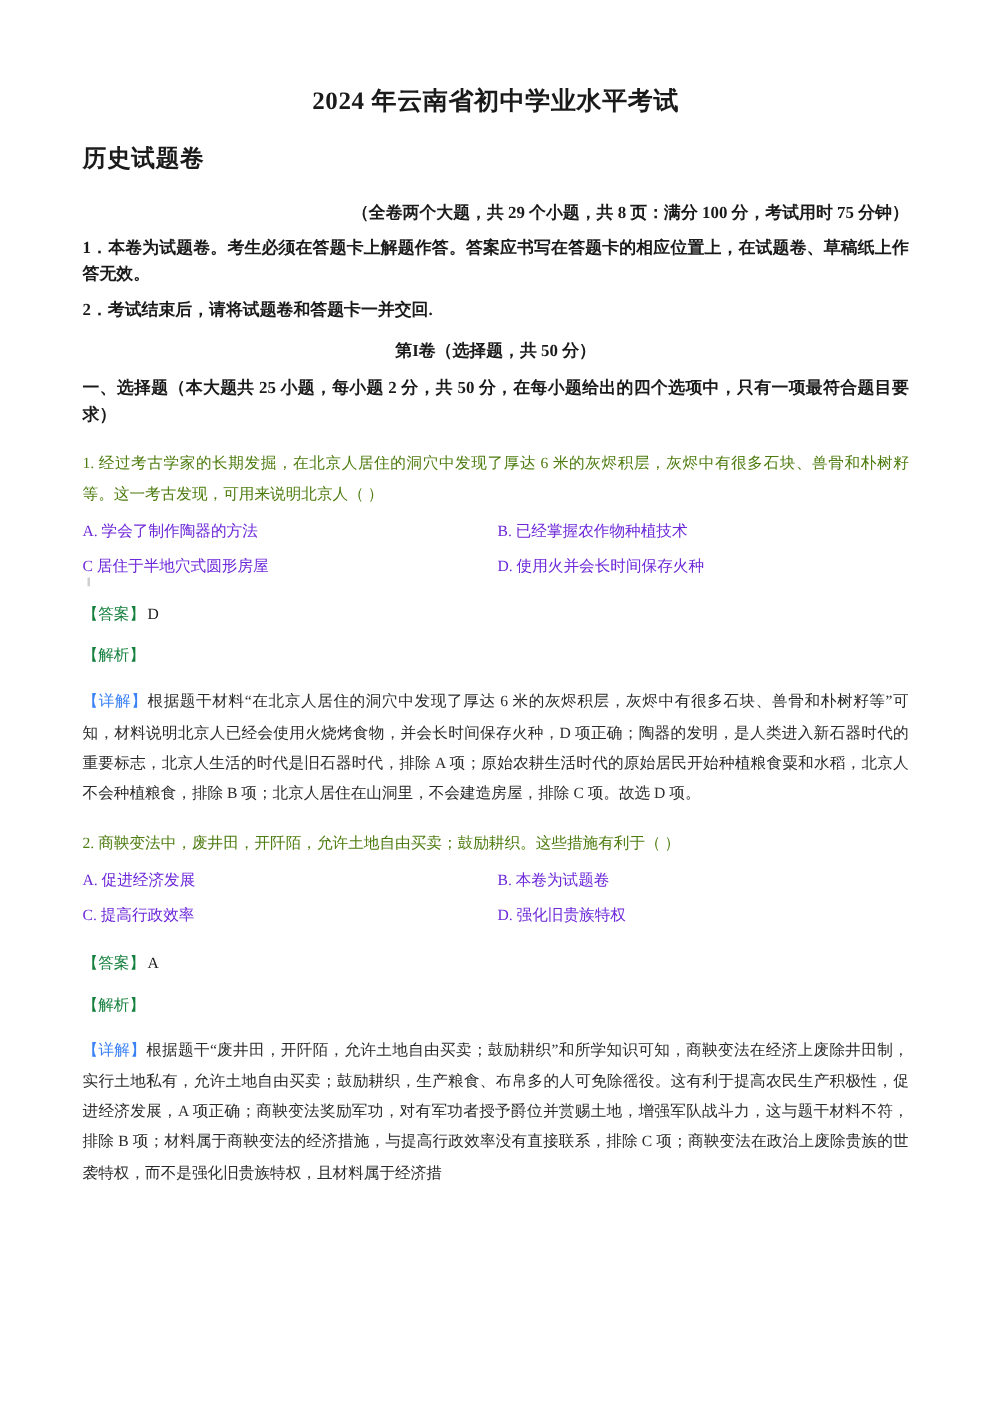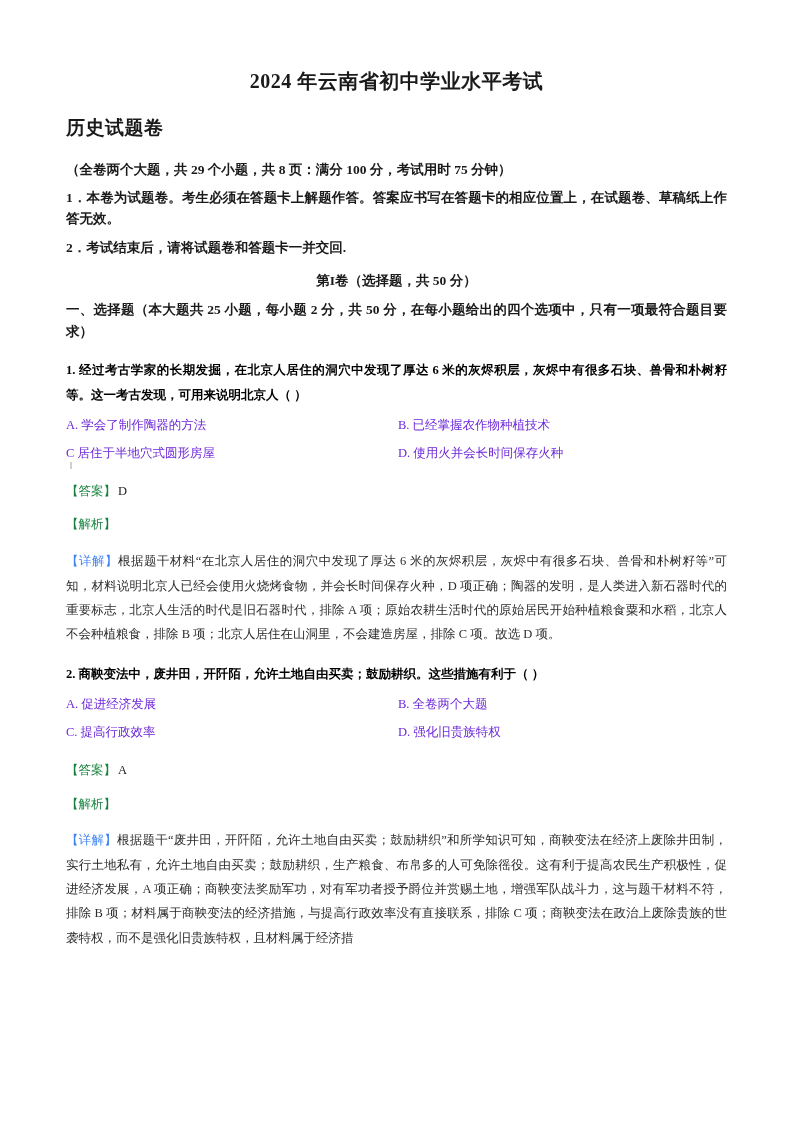--- a/index.html
+++ b/index.html
@@ -35,21 +35,21 @@
   }
   .doc-subtitle {
     text-align: left;
     font-size: 19px;
     font-weight: bold;
     letter-spacing: 0.5px;
     margin: 22px 0 0 0;
     line-height: 1.3;
   }
   .doc-meta {
-    text-align: left;
+    text-align: right;
     font-size: 13.5px;
     font-weight: bold;
     margin: 20px 0 0 0;
     line-height: 1.4;
   }
 
   
   .notice-title {
     font-size: 13.5px;
     font-weight: bold;
@@ -79,22 +79,21 @@
     line-height: 1.62;
     text-align: justify;
   }
 
   
   .question {
     font-size: 12.5px;
     margin: 15px 0 0 0;
     line-height: 1.95;
     text-align: justify;
-    color: #000000;
-    font-weight: bold;
+    color: #4d7c0f;
   }
   .options {
     margin: 6px 0 0 0;
   }
   .option-row {
     display: flex;
     font-size: 12.5px;
     line-height: 1.95;
     margin: 4px 0 0 0;
     color: #6d28d9;
@@ -177,21 +176,21 @@
       </div>
     </div>
     <div class="answer-line"><span class="tag">【答案】</span><span class="answer-letter">D</span></div>
     <div class="analysis-line"><span class="tag">【解析】</span></div>
     <div class="detail-para"><span class="tag">【详解】</span><span>根据题干材料“在北京人居住的洞穴中发现了厚达 6 米的灰烬积层，灰烬中有很多石块、兽骨和朴树籽等”可知，材料说明北京人已经会使用火烧烤食物，并会长时间保存火种，D 项正确；陶器的发明，是人类进入新石器时代的重要标志，北京人生活的时代是旧石器时代，排除 A 项；原始农耕生活时代的原始居民开始种植粮食粟和水稻，北京人不会种植粮食，排除 B 项；北京人居住在山洞里，不会建造房屋，排除 C 项。故选 D 项。</span></div>
 
     <div class="question">2. 商鞅变法中，废井田，开阡陌，允许土地自由买卖；鼓励耕织。这些措施有利于（      ）</div>
     <div class="options">
       <div class="option-row">
         <div class="option-cell">A. 促进经济发展</div>
-        <div class="option-cell right">B. 全卷两个大题</div>
+        <div class="option-cell right">B. 本卷为试题卷</div>
       </div>
       <div class="option-row">
         <div class="option-cell">C. 提高行政效率</div>
         <div class="option-cell right">D. 强化旧贵族特权</div>
       </div>
     </div>
     <div class="answer-line"><span class="tag">【答案】</span><span class="answer-letter">A</span></div>
     <div class="analysis-line"><span class="tag">【解析】</span></div>
     <div class="detail-para"><span class="tag">【详解】</span><span>根据题干“废井田，开阡陌，允许土地自由买卖；鼓励耕织”和所学知识可知，商鞅变法在经济上废除井田制，实行土地私有，允许土地自由买卖；鼓励耕织，生产粮食、布帛多的人可免除徭役。这有利于提高农民生产积极性，促进经济发展，A 项正确；商鞅变法奖励军功，对有军功者授予爵位并赏赐土地，增强军队战斗力，这与题干材料不符，排除 B 项；材料属于商鞅变法的经济措施，与提高行政效率没有直接联系，排除 C 项；商鞅变法在政治上废除贵族的世袭特权，而不是强化旧贵族特权，且材料属于经济措</span></div>
 

